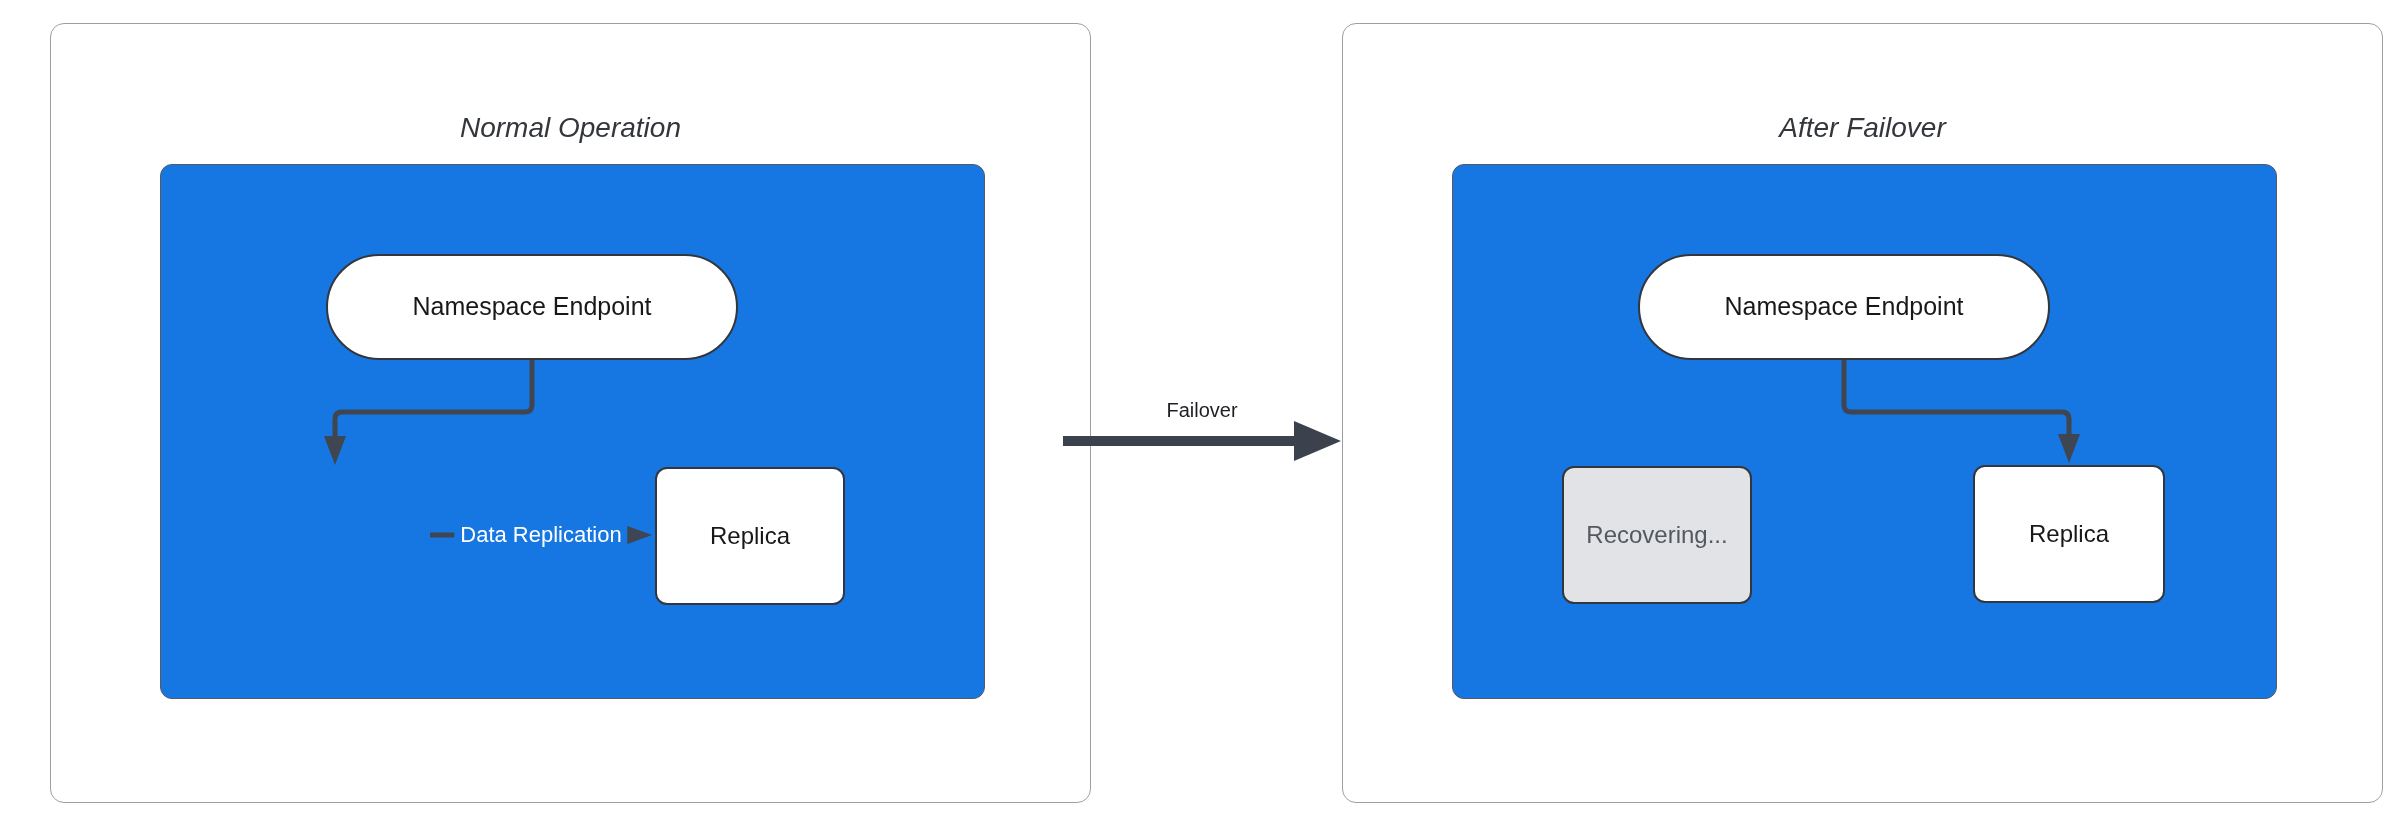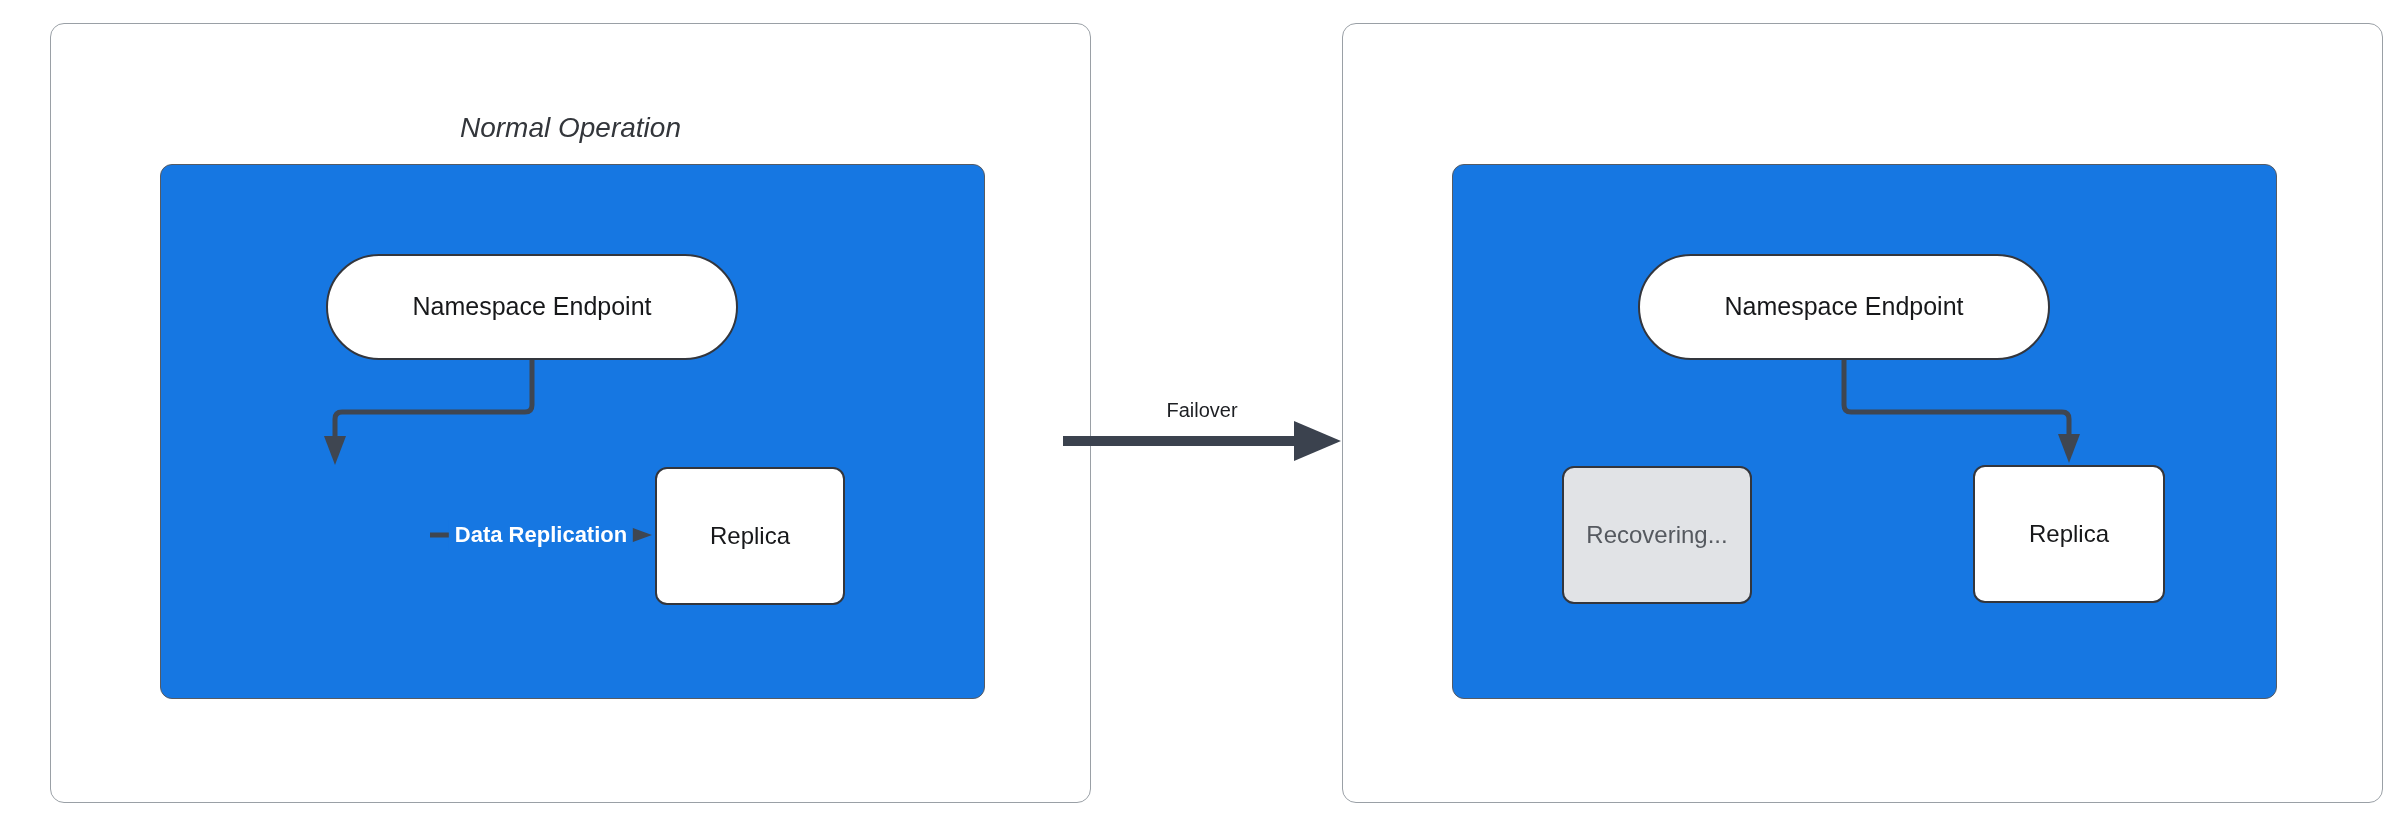--- a/index.html
+++ b/index.html
@@ -104,21 +104,21 @@
     stroke-linejoin: round;
   }
   .edge-head { fill: #3f4651; stroke: none; }
   .failover-line { stroke: #3b424e; stroke-width: 10; }
   .failover-head { fill: #3b424e; }
 
   .edge-label {
     position: absolute;
     transform: translate(-50%, -50%);
     font-size: 22px;
-    font-weight: bold;
+    font-weight: normal;
     color: #ffffff;
     background: #1677e2;
     padding: 2px 6px;
     white-space: nowrap;
   }
   .edge-label.data-replication { left: 541px; top: 535px; }
 
   .failover-label {
     position: absolute;
     transform: translate(-50%, -50%);
@@ -134,20 +134,21 @@
 <body>
 
 <div class="canvas">
 
   <div class="panel left">
     <div class="panel-title">Normal Operation</div>
     <div class="blue-container"></div>
   </div>
 
   <div class="panel right">
+    <div class="panel-title">After Failover</div>
     <div class="blue-container"></div>
   </div>
 
   <svg class="edges" viewBox="0 0 2407 828">
 
     <path class="edge-line" d="M 532 360 L 532 405 Q 532 412 525 412 L 342 412 Q 335 412 335 419 L 335 440"></path>
     <polygon class="edge-head" points="335,465 324,436 346,436"></polygon>
 
     <path class="edge-line" d="M 430 535 L 626 535"></path>
     <polygon class="edge-head" points="652,535 622,524 622,546"></polygon>

